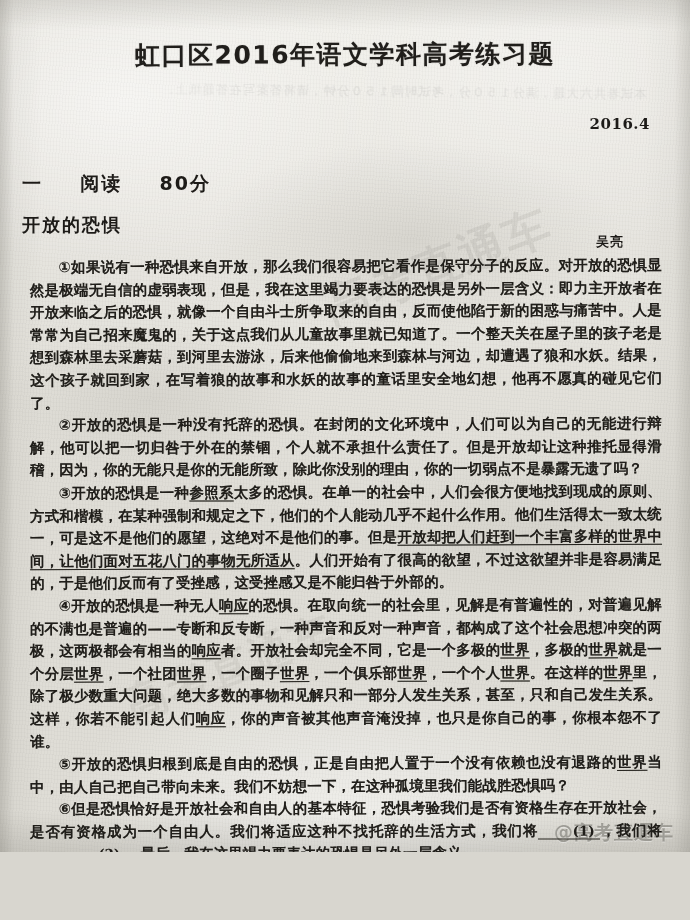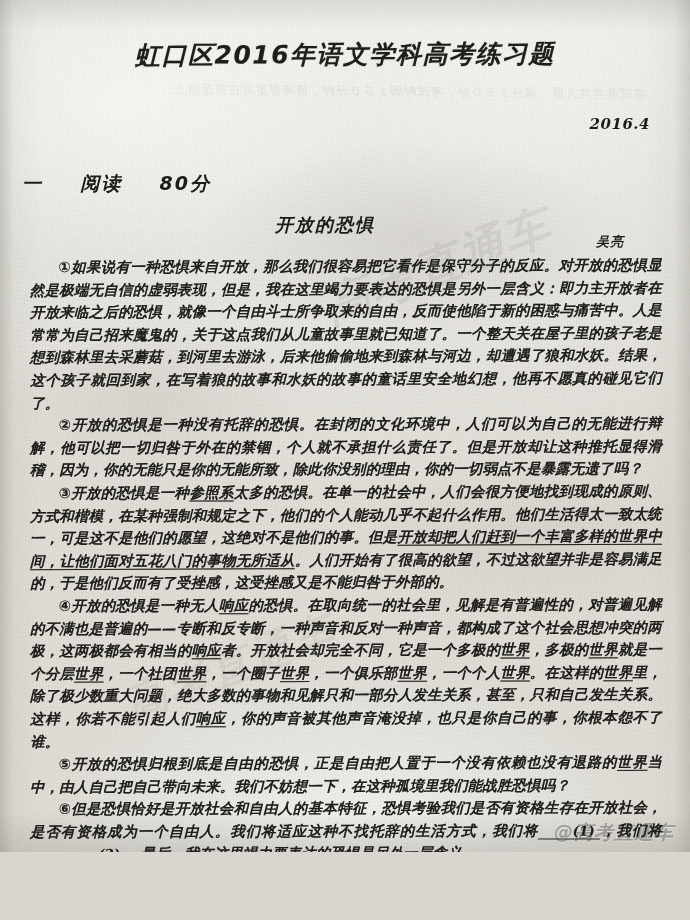--- a/index.html
+++ b/index.html
@@ -18,21 +18,20 @@
   
   #page {
     position: relative;
     width: 690px;
     height: 852px;
     background:
       radial-gradient(ellipse 120% 60% at 50% 0%, #f2f1ec 0%, #e9e7e1 45%, #dedcd5 100%),
       linear-gradient(180deg, #efeee9 0%, #e7e5de 55%, #dbd9d2 100%);
     box-sizing: border-box;
     overflow: hidden;
-    font-style: italic;
   }
 
   
   #grain-a, #grain-b, #grain-c, #edge-shade {
     position: absolute;
     inset: 0;
     pointer-events: none;
   }
   #grain-a {
     background:
@@ -163,21 +162,21 @@
     margin: 28px 0 0 26px;
     letter-spacing: .4px;
   }
   .subsection .pts {
     font-size: 13.5px;
     font-weight: 700;
     font-family: "DejaVu Serif", "Liberation Serif", serif;
   }
 
   .article-title {
-    text-align: center;
+    text-align: left;
     font-size: 18px;
     font-weight: 700;
     margin: 16px 0 0 0;
     letter-spacing: 2px;
     padding-right: 40px;
   }
 
   .article-author {
     text-align: right;
     font-size: 13px;

